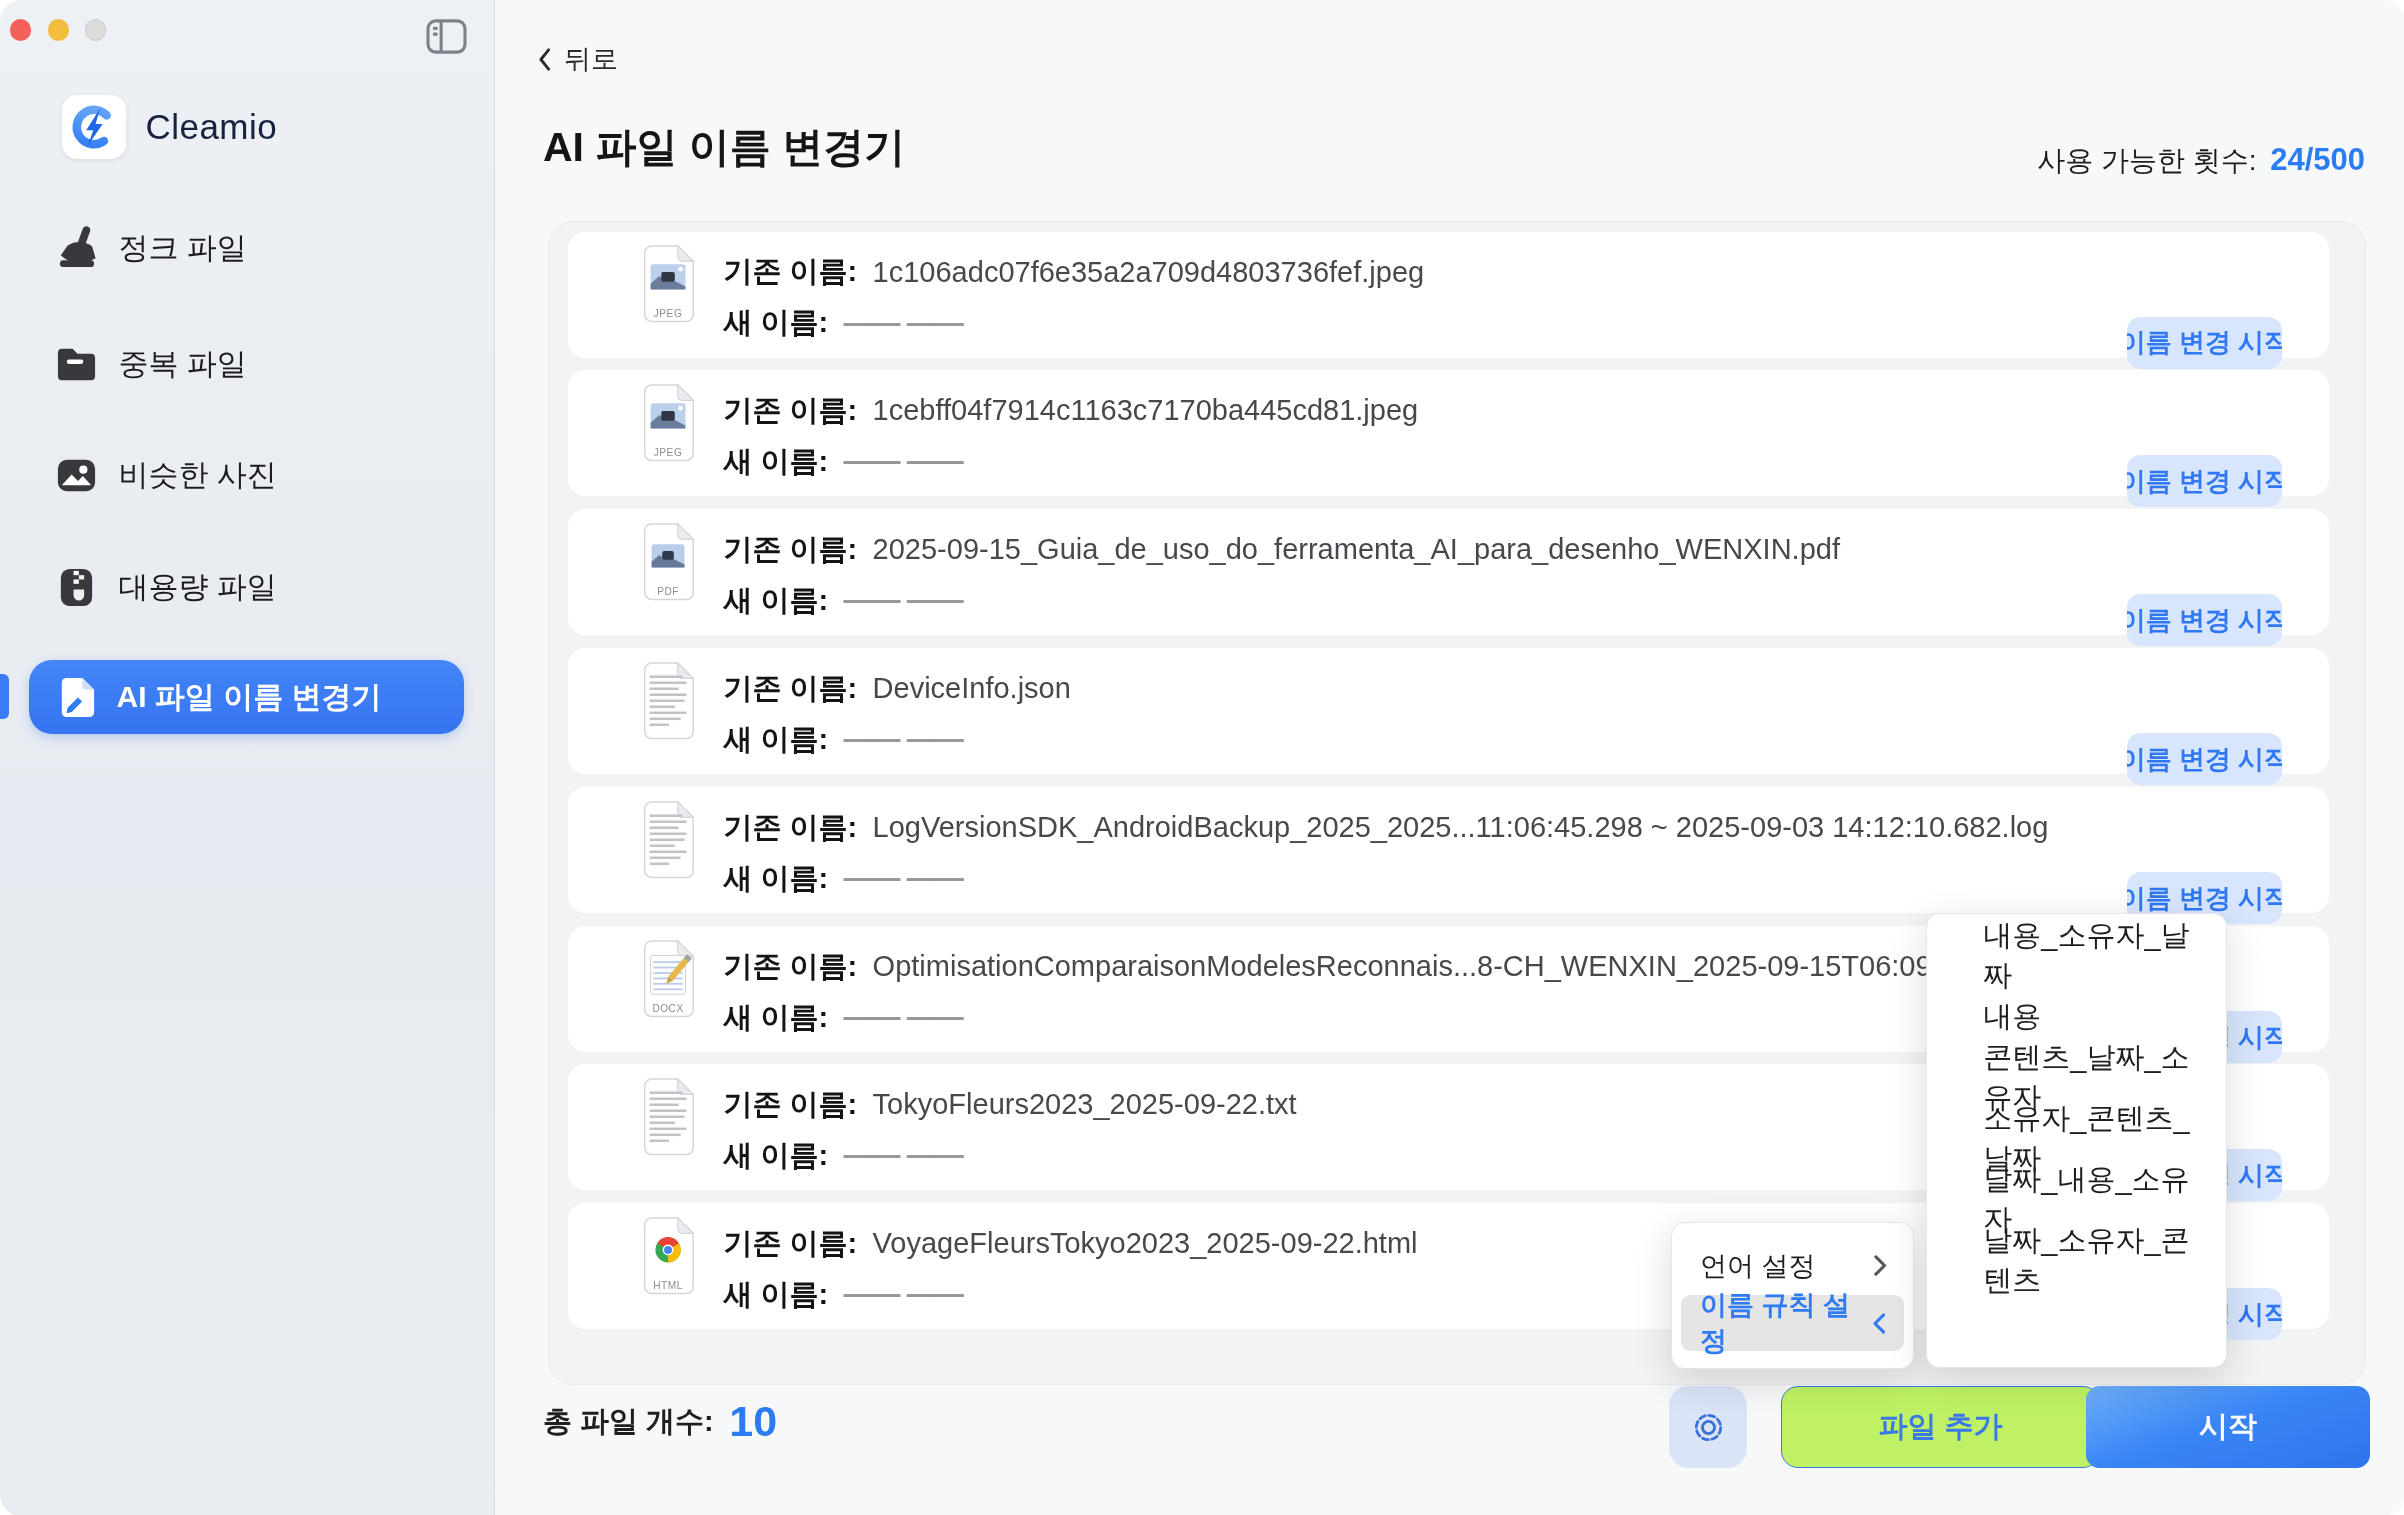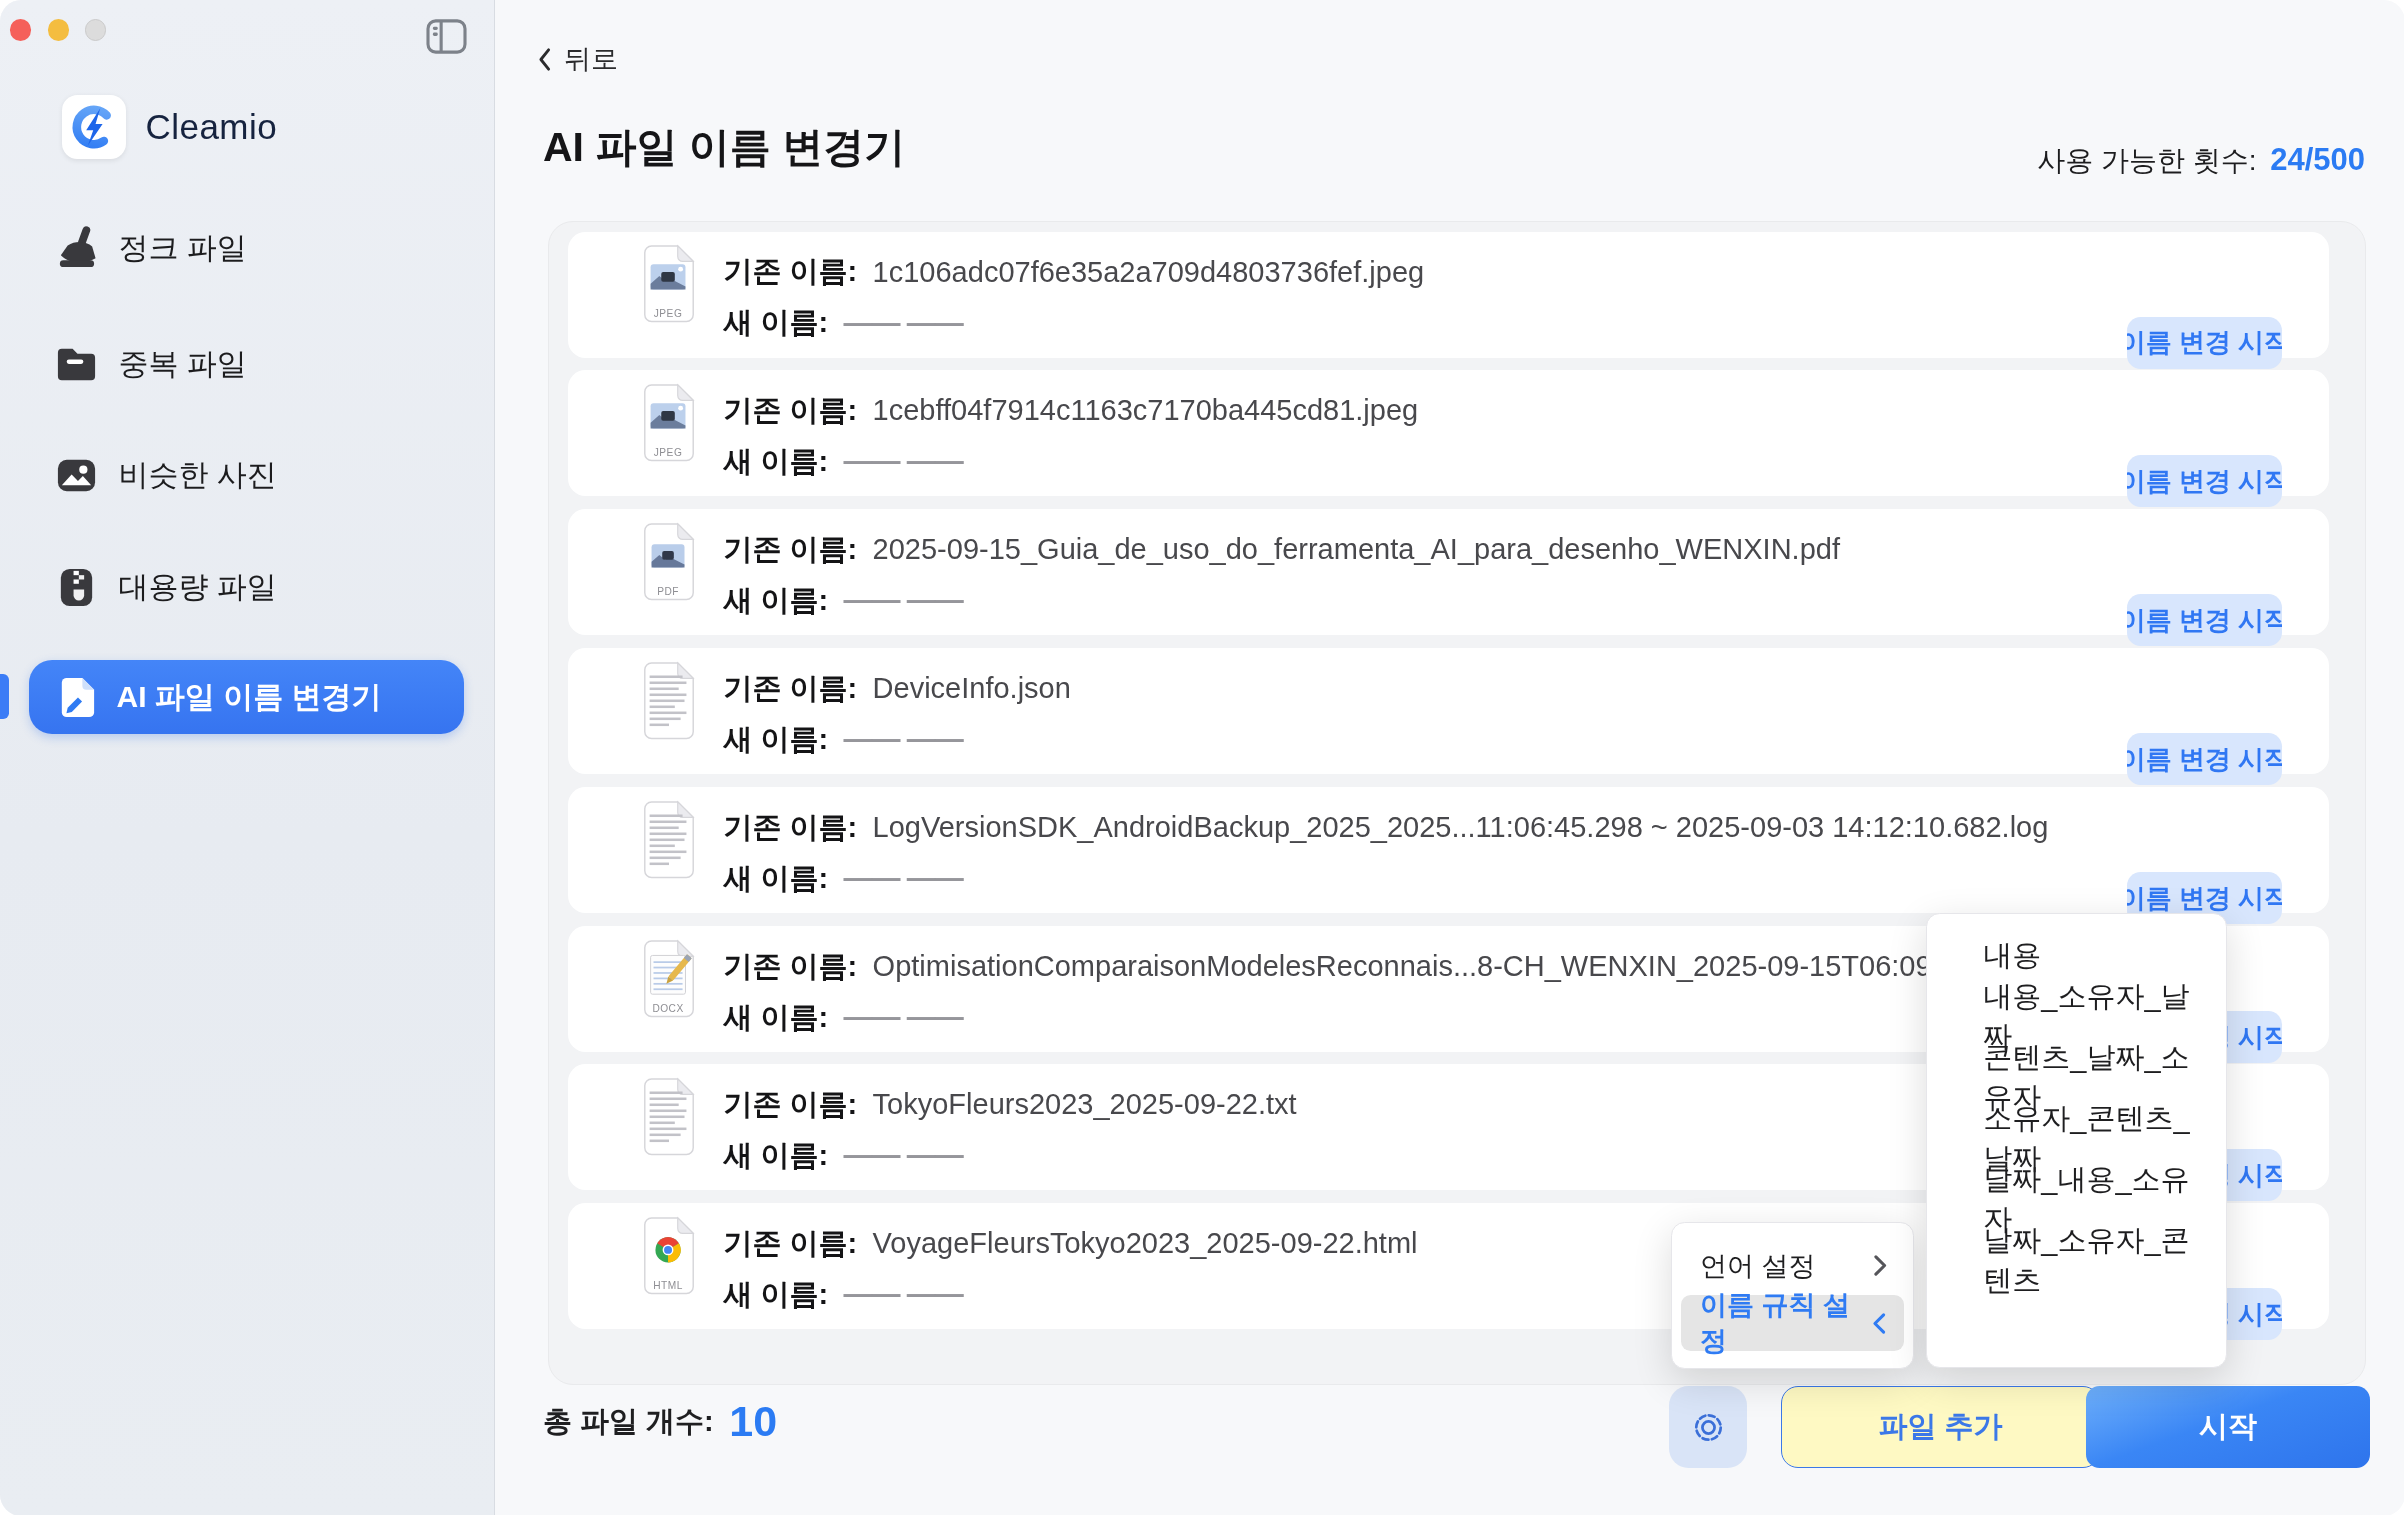--- a/index.html
+++ b/index.html
@@ -64,21 +64,21 @@
              font-family:inherit; display:flex; align-items:center; justify-content:center; cursor:pointer;
              white-space:nowrap; overflow:hidden;margin-top:48px; }
 
   
   .total { position:absolute; left:543px; top:1397px; display:flex; align-items:center; gap:15.5px; }
   .total-label { font-size:29px; font-weight:600; color:#1f1f21; }
   .total-value { font-size:43px; font-weight:700; color:#2b7bf3; }
   .gear-btn { position:absolute; left:1669px; top:1386px; width:78px; height:82px; border-radius:19.4px;
               background:#d9e4f7; border:none; display:flex; align-items:center; justify-content:center; cursor:pointer; }
   .add-btn { position:absolute; left:1781px; top:1386px; width:319px; height:82px; border-radius:17px;
-             background:#fef9c3; border:1.9px solid #3b78e8; color:#3b78e8; font-size:29px; font-weight:600;
+             background:#bef264; border:1.9px solid #3b78e8; color:#3b78e8; font-size:29px; font-weight:600;
              font-family:inherit; cursor:pointer; }
   .start-btn { position:absolute; left:2086px; top:1386px; width:284px; height:82px; border-radius:13.6px;
              background:linear-gradient(160deg,#6fb0fb 0%, #3a86f5 45%, #2e74ec 100%);
              border:none; color:#ffffff; font-size:29px; font-weight:600; font-family:inherit; cursor:pointer; }
 
   
   .ctx-menu { position:absolute; left:1671px; top:1222px; width:243px; height:147px; background:#ffffff;
               border:1px solid #e6e6ea; border-radius:13.6px; box-shadow:0 11.6px 39px rgba(0,0,0,.14);
               padding:14.6px 8.7px; display:flex; flex-direction:column; gap:1.9px; z-index:30; }
   .ctx-item { height:56px; border-radius:9.7px; display:flex; align-items:center; justify-content:space-between;
@@ -425,58 +425,58 @@
       </div>
   </div>
 
   <div class="sub-menu">
     <div class="sub-item">
         <span class="check">
           <svg width="27" height="27" viewBox="0 0 28 28">
             <path d="M4.5 15 l6.5 6.5 L24 6.5" fill="none" stroke="#2f7bf3" stroke-width="3.4" stroke-linecap="round" stroke-linejoin="round"></path>
           </svg>
         </span>
+        <span>내용_소유자_날짜</span>
+      </div>
+      <div class="sub-item">
+        <span class="check">
+          <svg width="27" height="27" viewBox="0 0 28 28">
+            <path d="M4.5 15 l6.5 6.5 L24 6.5" fill="none" stroke="#2f7bf3" stroke-width="3.4" stroke-linecap="round" stroke-linejoin="round"></path>
+          </svg>
+        </span>
         <span>내용</span>
       </div>
       <div class="sub-item">
         <span class="check">
           <svg width="27" height="27" viewBox="0 0 28 28">
             <path d="M4.5 15 l6.5 6.5 L24 6.5" fill="none" stroke="#2f7bf3" stroke-width="3.4" stroke-linecap="round" stroke-linejoin="round"></path>
           </svg>
         </span>
-        <span>내용_소유자_날짜</span>
+        <span>콘텐츠_날짜_소유자</span>
       </div>
       <div class="sub-item">
         <span class="check">
           <svg width="27" height="27" viewBox="0 0 28 28">
             <path d="M4.5 15 l6.5 6.5 L24 6.5" fill="none" stroke="#2f7bf3" stroke-width="3.4" stroke-linecap="round" stroke-linejoin="round"></path>
           </svg>
         </span>
-        <span>콘텐츠_날짜_소유자</span>
+        <span>소유자_콘텐츠_날짜</span>
       </div>
       <div class="sub-item">
         <span class="check">
           <svg width="27" height="27" viewBox="0 0 28 28">
             <path d="M4.5 15 l6.5 6.5 L24 6.5" fill="none" stroke="#2f7bf3" stroke-width="3.4" stroke-linecap="round" stroke-linejoin="round"></path>
           </svg>
         </span>
-        <span>소유자_콘텐츠_날짜</span>
+        <span>날짜_내용_소유자</span>
       </div>
       <div class="sub-item">
         <span class="check">
           <svg width="27" height="27" viewBox="0 0 28 28">
             <path d="M4.5 15 l6.5 6.5 L24 6.5" fill="none" stroke="#2f7bf3" stroke-width="3.4" stroke-linecap="round" stroke-linejoin="round"></path>
           </svg>
         </span>
-        <span>날짜_내용_소유자</span>
-      </div>
-      <div class="sub-item">
-        <span class="check">
-          <svg width="27" height="27" viewBox="0 0 28 28">
-            <path d="M4.5 15 l6.5 6.5 L24 6.5" fill="none" stroke="#2f7bf3" stroke-width="3.4" stroke-linecap="round" stroke-linejoin="round"></path>
-          </svg>
-        </span>
         <span>날짜_소유자_콘텐츠</span>
       </div>
   </div>
 
 </div>
 
 
 </body></html>

